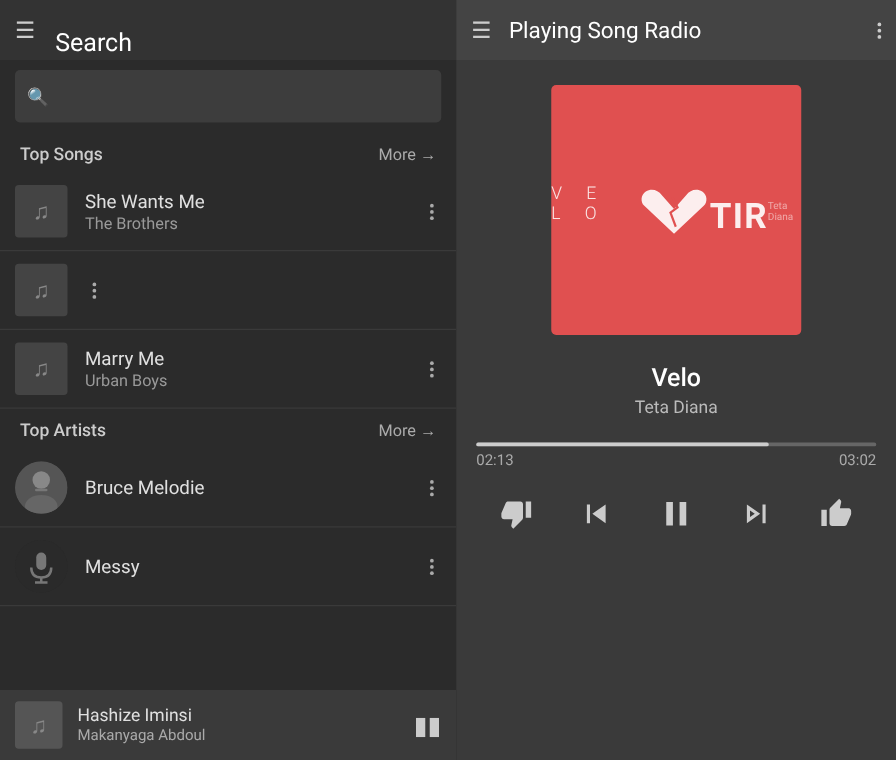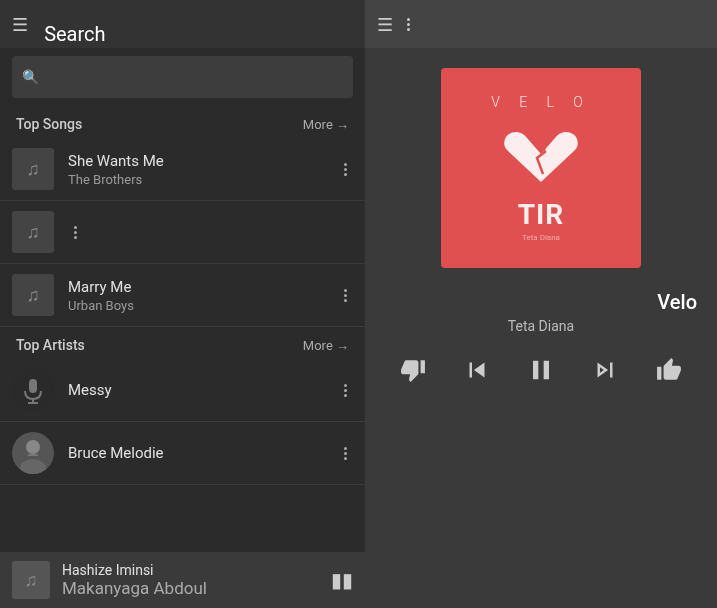--- a/index.html
+++ b/index.html
@@ -184,21 +184,21 @@
       flex: 1;
     }
 
     .mini-song {
       color: #e0e0e0;
       font-size: 14px;
     }
 
     .mini-artist {
       color: #aaa;
-      font-size: 17px;
+      font-size: 12px;
     }
 
     .mini-pause {
       color: #ccc;
       font-size: 20px;
       cursor: pointer;
     }
 
     
     .bruce-avatar {
@@ -273,21 +273,20 @@
       justify-content: center;
       padding: 20px 20px 10px;
     }
 
     .album-art {
       width: 200px;
       height: 200px;
       background: #e05050;
       border-radius: 4px;
       display: flex;
-      flex-direction: column;
       align-items: center;
       justify-content: center;
       position: relative;
     }
 
     .velo-text {
       color: rgba(255,255,255,0.85);
       font-size: 14px;
       letter-spacing: 8px;
       margin-bottom: 10px;
@@ -315,21 +314,20 @@
 
     .song-title-area {
       text-align: center;
       padding: 12px 20px 4px;
     }
 
     .now-song-name {
       color: #fff;
       font-size: 20px;
       font-weight: 500;
-      text-align: right;
     }
 
     .now-artist {
       color: #bbb;
       font-size: 14px;
       margin-top: 4px;
     }
 
     .progress-area {
       padding: 16px 16px 4px;
@@ -459,77 +457,78 @@
           <div class="dot"></div>
       </div>
     </div>
 
     <div class="section-header">
       <span class="section-title">Top Artists</span>
       <span class="more-link">More →</span>
     </div>
 
     <div class="song-item">
+      <div class="bruce-avatar">
+        <svg width="42" height="42" viewBox="0 0 42 42">
+          <rect width="42" height="42" rx="21" fill="#555"></rect>
+          <circle cx="21" cy="15" r="7" fill="#888"></circle>
+          <ellipse cx="21" cy="36" rx="13" ry="9" fill="#666"></ellipse>
+
+          <rect x="16" y="22" width="10" height="2" fill="#777" rx="1"></rect>
+        </svg>
+      </div>
+      <div class="song-info">
+        <div class="song-name">Bruce Melodie</div>
+      </div>
+      <div class="more-dots">
+        <div class="dot"></div>
+          <div class="dot"></div>
+          <div class="dot"></div>
+      </div>
+    </div>
+
+    <div class="song-item">
       <div class="messy-avatar">
         <svg width="42" height="42" viewBox="0 0 42 42">
           <circle cx="21" cy="21" r="21" fill="#2a2a2a"></circle>
 
           <rect x="17" y="10" width="8" height="14" rx="4" fill="#777"></rect>
           <path d="M13 22 Q13 30 21 30 Q29 30 29 22" stroke="#777" stroke-width="2" fill="none"></path>
           <line x1="21" y1="30" x2="21" y2="34" stroke="#777" stroke-width="2"></line>
           <line x1="16" y1="34" x2="26" y2="34" stroke="#777" stroke-width="2"></line>
         </svg>
       </div>
       <div class="song-info">
         <div class="song-name">Messy</div>
       </div>
       <div class="more-dots">
         <div class="dot"></div>
           <div class="dot"></div>
           <div class="dot"></div>
       </div>
     </div>
-
-    <div class="song-item">
-      <div class="bruce-avatar">
-        <svg width="42" height="42" viewBox="0 0 42 42">
-          <rect width="42" height="42" rx="21" fill="#555"></rect>
-          <circle cx="21" cy="15" r="7" fill="#888"></circle>
-          <ellipse cx="21" cy="36" rx="13" ry="9" fill="#666"></ellipse>
-
-          <rect x="16" y="22" width="10" height="2" fill="#777" rx="1"></rect>
-        </svg>
-      </div>
-      <div class="song-info">
-        <div class="song-name">Bruce Melodie</div>
-      </div>
-      <div class="more-dots">
-        <div class="dot"></div>
-          <div class="dot"></div>
-          <div class="dot"></div>
-      </div>
-    </div>
   </div>
 
   <div class="mini-player">
     <div class="mini-thumb">
       <span style="color:#888;font-size:18px;">♫</span>
     </div>
     <div class="mini-info">
       <div class="mini-song">Hashize Iminsi</div>
       <div class="mini-artist">Makanyaga Abdoul</div>
     </div>
     <span class="mini-pause">▮▮</span>
   </div>
 </div>
 
 <div class="right-panel">
 
   <div class="right-header">
     <span class="list-icon" style="font-size:18px;color:#ccc;margin-right:14px;">☰</span>
+    <span class="right-title">Playing Song Radio</span>
     <div class="more-vert">
       <div class="dot" style="background:#ccc;"></div>
       <div class="dot" style="background:#ccc;"></div>
       <div class="dot" style="background:#ccc;"></div>
     </div>
   </div>
 
   <div class="album-art-container">
     <div class="album-art">
       <div class="velo-text">V  E  L  O</div>
@@ -542,20 +541,29 @@
       <div class="tir-text">TIR</div>
       <div class="tir-sub">Teta Diana</div>
     </div>
   </div>
 
   <div class="song-title-area">
     <div class="now-song-name">Velo</div>
     <div class="now-artist">Teta Diana</div>
   </div>
 
+  <div class="progress-area">
+    <div class="progress-bar-container">
+      <div class="progress-fill" style="width: 73%;"></div>
+    </div>
+    <div class="progress-times">
+      <span class="time-text">02:13</span>
+      <span class="time-text">03:02</span>
+    </div>
+  </div>
 
   <div class="controls-row">
     <div class="ctrl-btn thumb">
       <svg width="26" height="26" viewBox="0 0 24 24" fill="#ccc">
         <path d="M15 3H6c-.83 0-1.54.5-1.84 1.22l-3.02 7.05c-.09.23-.14.47-.14.73v2c0 1.1.9 2 2 2h6.31l-.95 4.57-.03.32c0 .41.17.79.44 1.06L9.83 23l6.59-6.59c.36-.36.58-.86.58-1.41V5c0-1.1-.9-2-2-2zm4 0v12h4V3h-4z"></path>
       </svg>
     </div>
     <div class="ctrl-btn">
       <svg width="30" height="30" viewBox="0 0 24 24" fill="#ccc">
         <path d="M6 6h2v12H6zm3.5 6l8.5 6V6z"></path>

